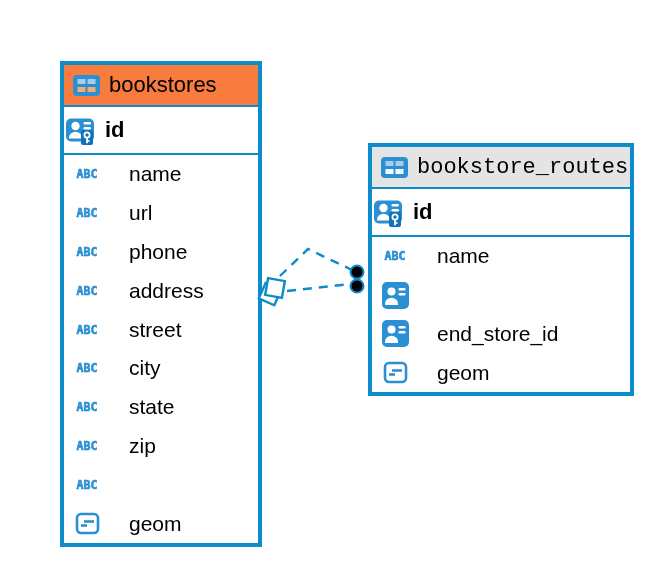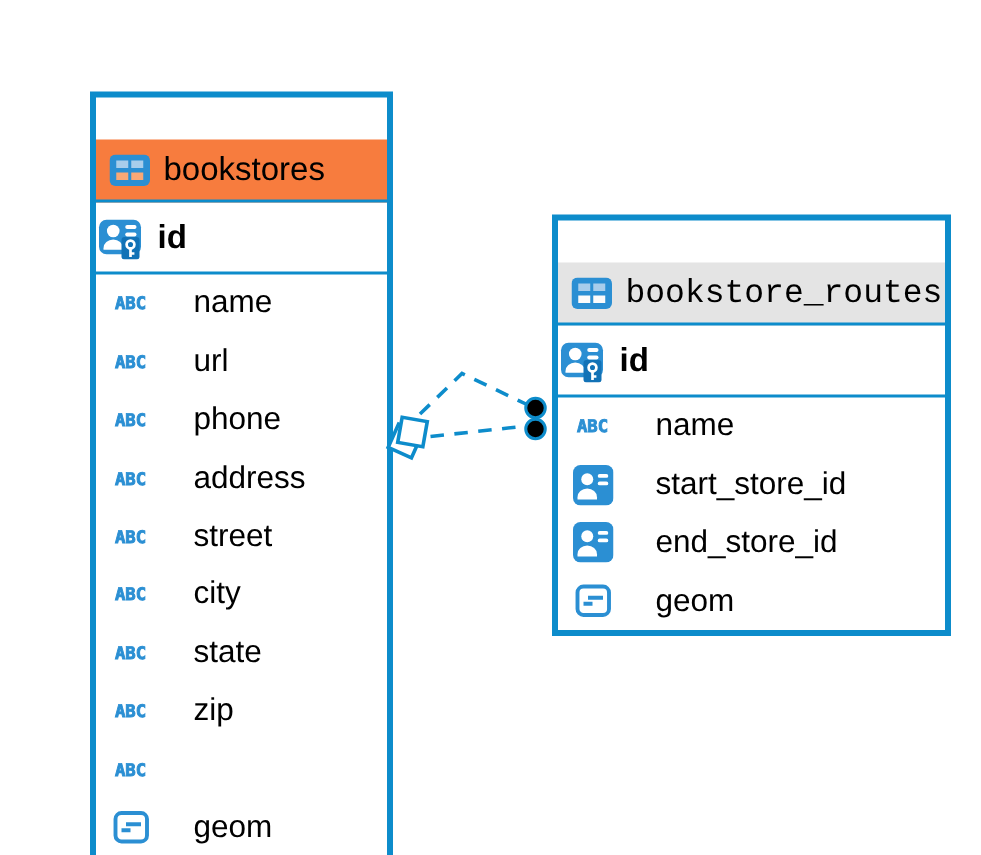--- a/index.html
+++ b/index.html
@@ -16,21 +16,21 @@
     overflow:hidden;
   }
   .table-node{
     position:absolute;background:#fff;border:4px solid var(--blue);
     box-sizing:border-box;
   }
   #table-bookstores{left:60px;top:61px;width:202px;}
   #table-bookstore_routes{left:368px;top:143px;width:266px;}
   .hdr{
     height:40px;display:flex;align-items:center;gap:9px;padding:0 8px;
-    border-bottom:2.5px solid var(--blue);font-size:22px;margin-top:28px;
+    border-bottom:2.5px solid var(--blue);font-size:22px;
   }
   .hdr-orange{background:var(--hdr-orange);}
   .hdr-gray{background:var(--hdr-gray);font-family:Liberation Mono, monospace;}
   .pk-row{
     height:46px;display:flex;align-items:center;gap:9px;padding:0 0;
     border-bottom:2.5px solid var(--blue);font-weight:700;font-size:22px;
   }
   .col-row{
     height:38.8px;display:flex;align-items:center;gap:26px;padding:0 7px;
     font-size:21px;
@@ -195,21 +195,20 @@
         <div class="col-row">
           <span class="icon">
             <svg width="27" height="27" viewBox="0 0 27 27">
               <rect width="27" height="27" rx="5" fill="#2B8FD3"></rect>
               <circle cx="9.5" cy="9.5" r="4" fill="#fff"></circle>
               <path d="M3 21.5 a6.5 5.8 0 0 1 13 0 l0 1.5 -13 0 z" fill="#fff"></path>
               <rect x="16.5" y="6" width="7" height="2.5" rx="1.25" fill="#fff"></rect>
               <rect x="16.5" y="11" width="7" height="2.5" rx="1.25" fill="#fff"></rect>
             </svg>
           </span>
-          <span class="col-label">start_store_id</span>
         </div>
         <div class="col-row">
           <span class="icon">
             <svg width="27" height="27" viewBox="0 0 27 27">
               <rect width="27" height="27" rx="5" fill="#2B8FD3"></rect>
               <circle cx="9.5" cy="9.5" r="4" fill="#fff"></circle>
               <path d="M3 21.5 a6.5 5.8 0 0 1 13 0 l0 1.5 -13 0 z" fill="#fff"></path>
               <rect x="16.5" y="6" width="7" height="2.5" rx="1.25" fill="#fff"></rect>
               <rect x="16.5" y="11" width="7" height="2.5" rx="1.25" fill="#fff"></rect>
             </svg>

